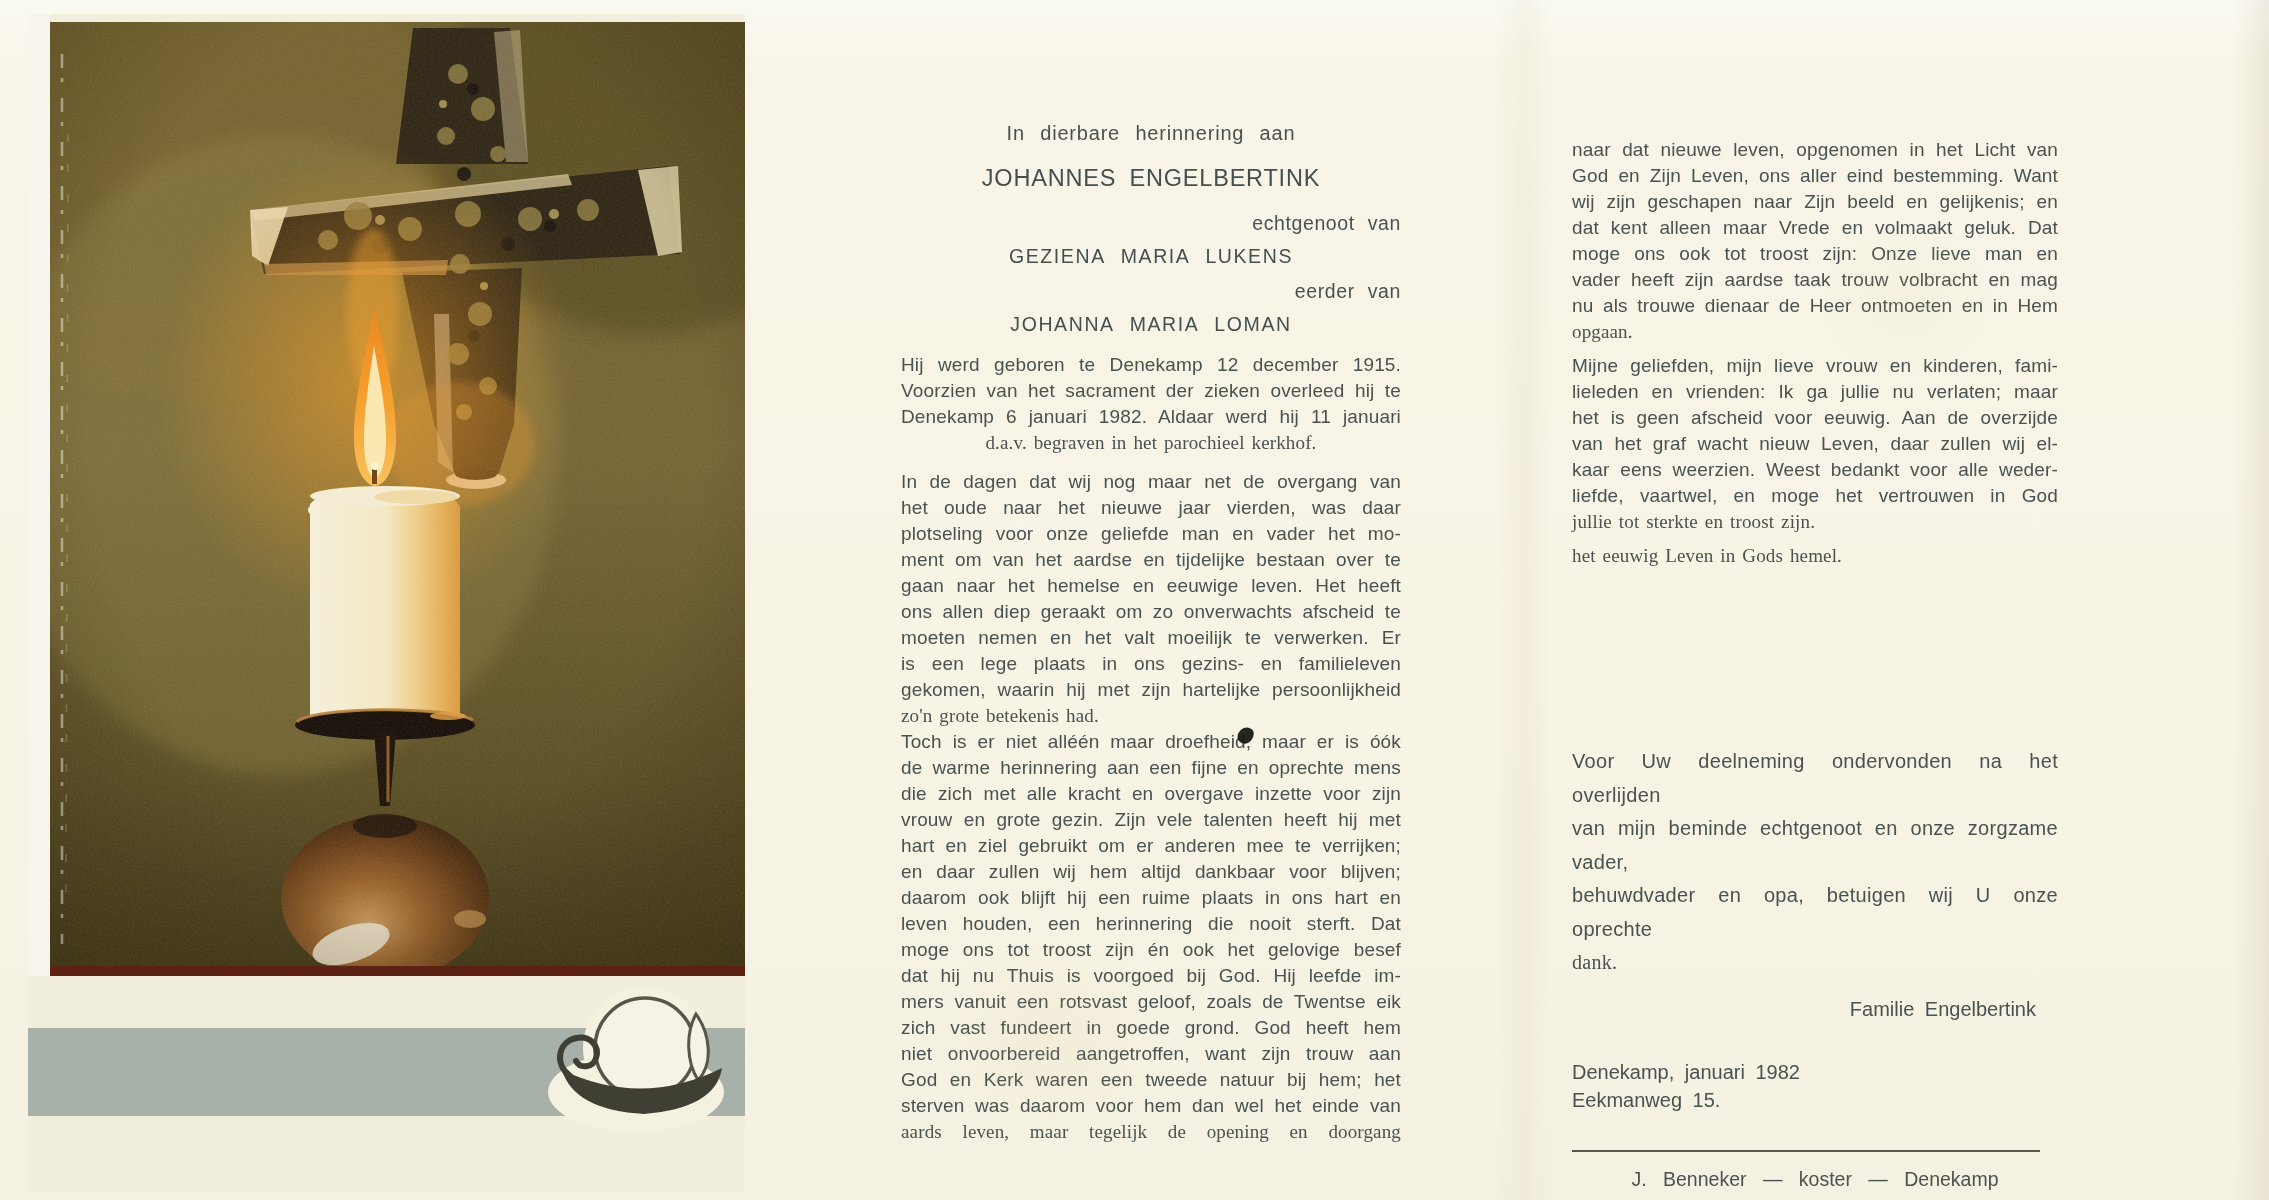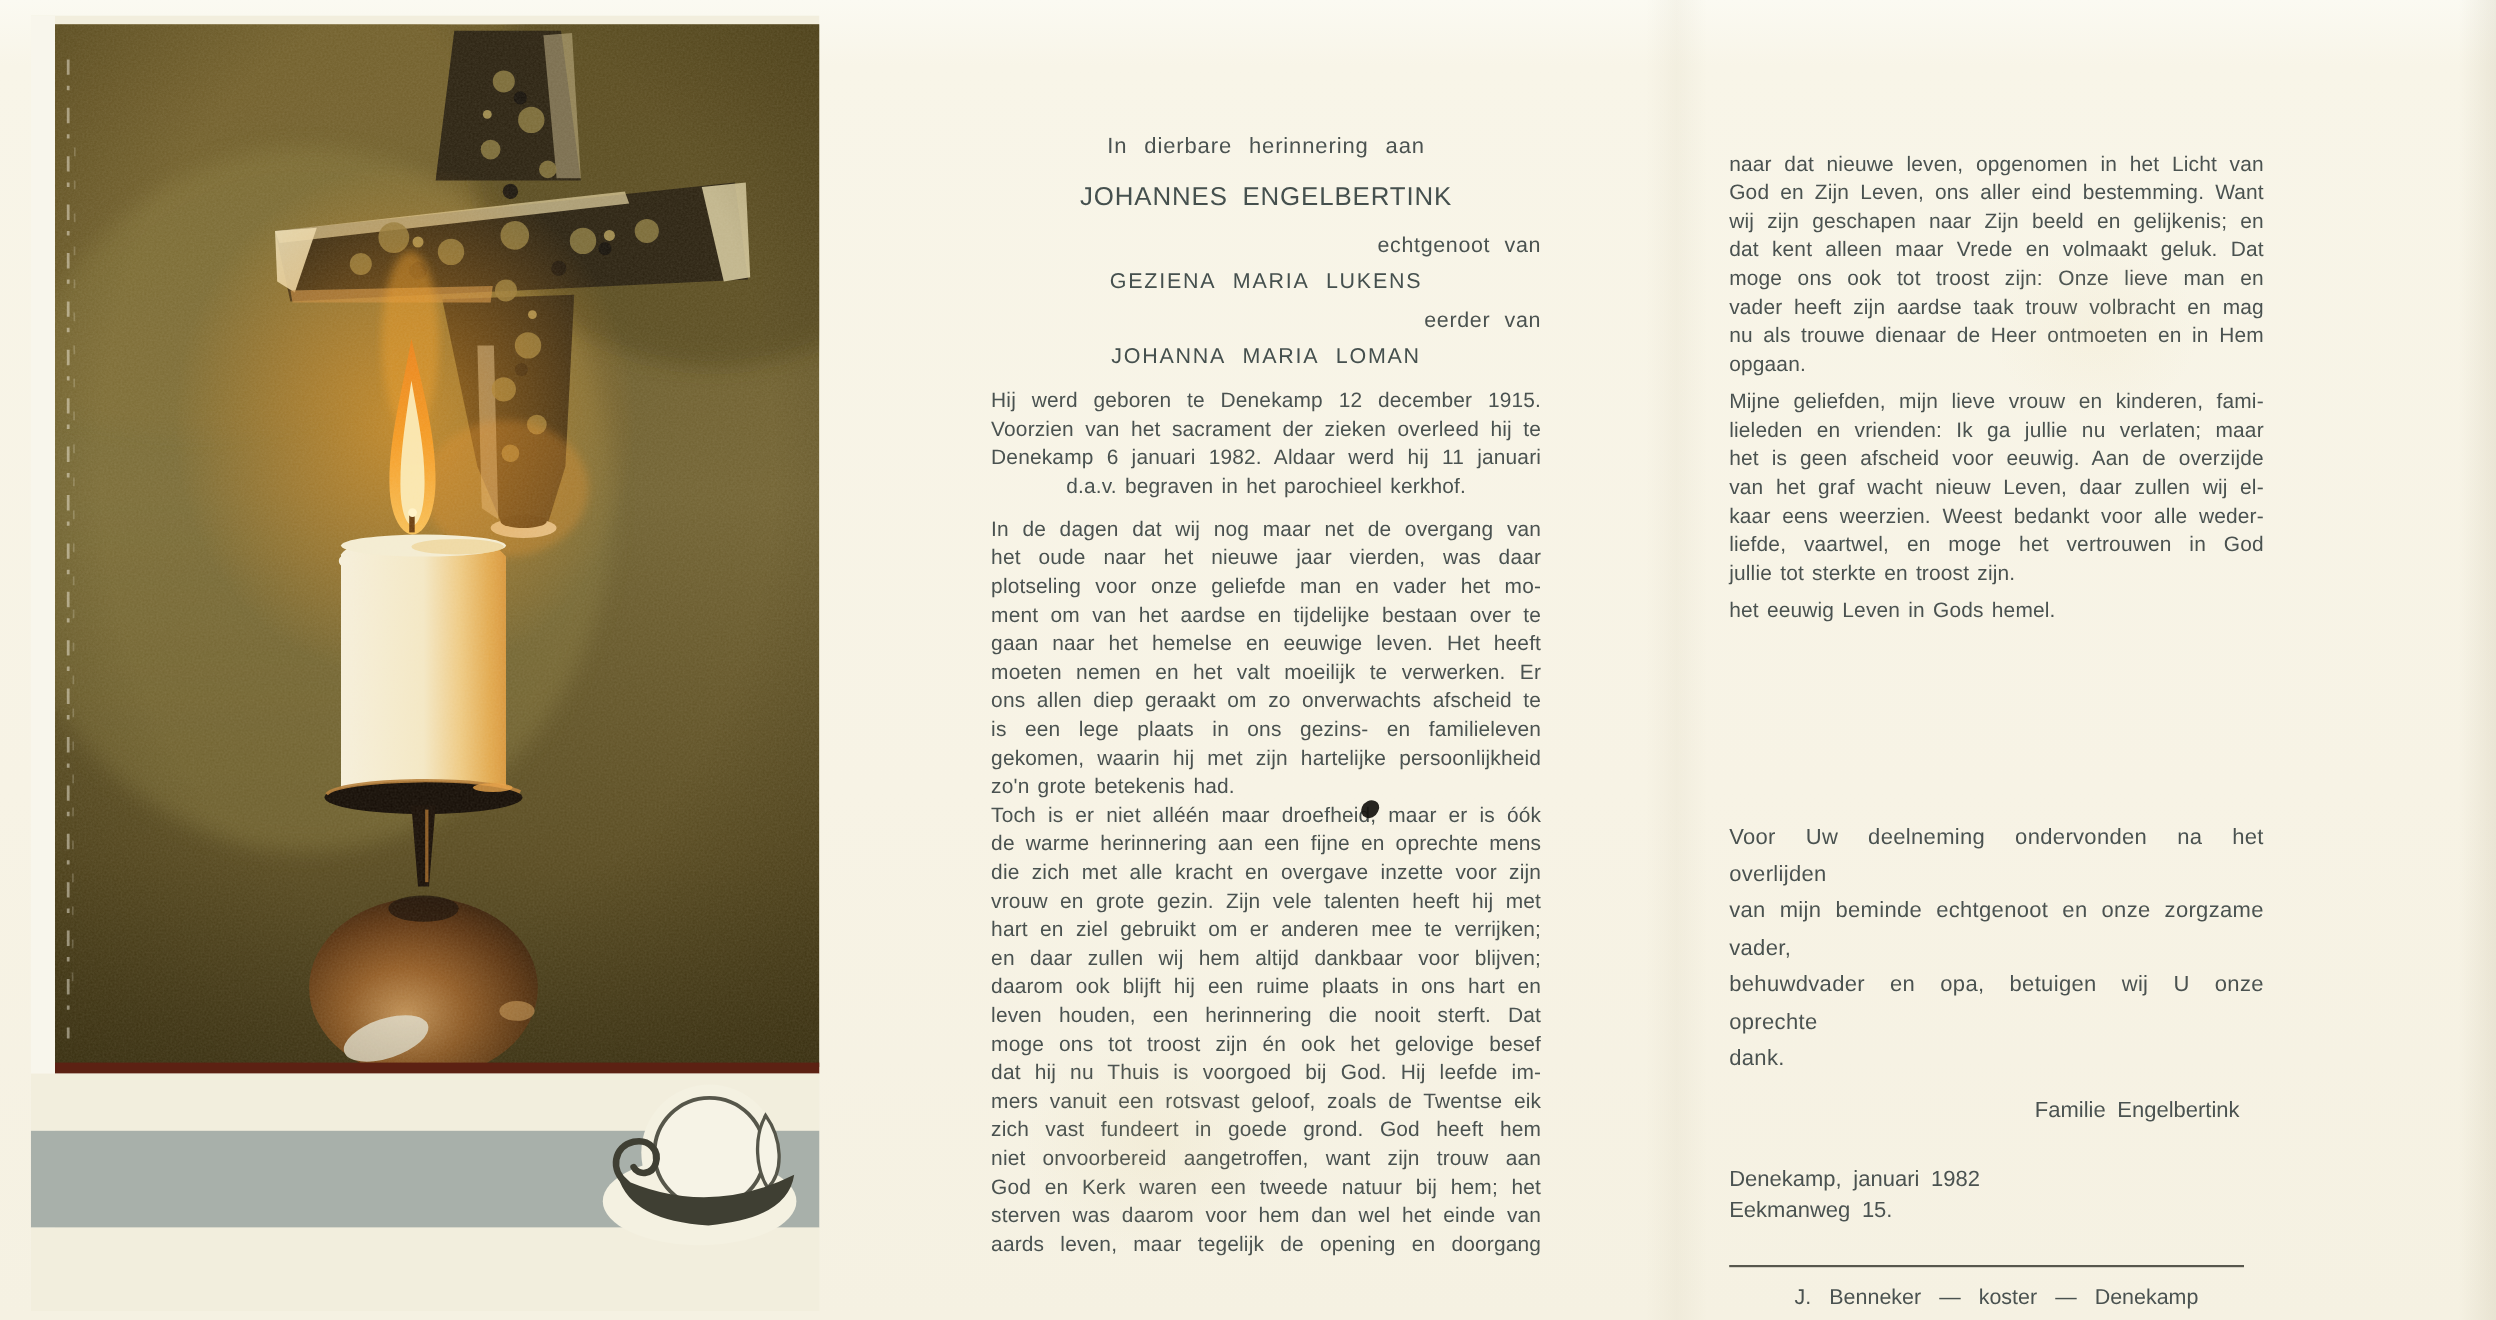--- a/index.html
+++ b/index.html
@@ -19,21 +19,21 @@
   .h-intro{font-size:20px;line-height:26px;text-align:center;word-spacing:9px;letter-spacing:0.8px;}
   .h-name{font-size:23.5px;line-height:32px;margin-top:16px;text-align:center;word-spacing:6px;letter-spacing:0.8px;color:#45504e;}
   .h-rel{font-size:19.5px;line-height:26px;margin-top:16px;text-align:right;word-spacing:7px;letter-spacing:0.6px;}
   .h-rel2{margin-top:8px;}
   .h-sp{font-size:19.5px;line-height:27px;margin-top:7px;text-align:center;word-spacing:9px;letter-spacing:1.6px;color:#45504e;}
   .bodytext{font-size:19px;line-height:26px;word-spacing:2px;letter-spacing:0.15px;}
   .p1{margin-top:14px;}
   .p2{margin-top:13px;}
   .p3{margin-top:0px;}
   .jline{text-align:justify;text-align-last:justify;}
-  .jline.last{text-align-last:left;}
+  .jline.last{text-align-last:left;font-family:Liberation Serif, serif;}
   .center-last .jline.last{text-align-last:center;}
   .justify-all .jline.last{text-align-last:justify;}
   .thanks{margin-top:176px;font-size:20px;line-height:33.5px;word-spacing:4px;letter-spacing:0.3px;}
   .rp-b{margin-top:8px;}
   .rp-c{margin-top:8px;}
   .signature{margin-top:16px;font-size:20px;line-height:26px;text-align:right;padding-right:22px;word-spacing:5px;}
   .placedate{margin-top:36px;font-size:20px;line-height:28px;word-spacing:5px;}
   .rule{margin-top:36px;border-top:2px solid #57574d;width:468px;}
   .colophon{margin-top:14px;font-size:19.5px;line-height:26px;text-align:center;word-spacing:11px;}
   
@@ -226,22 +226,22 @@
         <div class="jline">Voorzien van het sacrament der zieken overleed hij te</div>
         <div class="jline">Denekamp 6 januari 1982. Aldaar werd hij 11 januari</div>
         <div class="jline last">d.a.v. begraven in het parochieel kerkhof.</div>
       </div>
     <div class="bodytext p2">
         <div class="jline">In de dagen dat wij nog maar net de overgang van</div>
         <div class="jline">het oude naar het nieuwe jaar vierden, was daar</div>
         <div class="jline">plotseling voor onze geliefde man en vader het mo-</div>
         <div class="jline">ment om van het aardse en tijdelijke bestaan over te</div>
         <div class="jline">gaan naar het hemelse en eeuwige leven. Het heeft</div>
+        <div class="jline">ons allen diep geraakt om zo onverwachts afscheid te</div>
         <div class="jline">moeten nemen en het valt moeilijk te verwerken. Er</div>
-        <div class="jline">ons allen diep geraakt om zo onverwachts afscheid te</div>
         <div class="jline">is een lege plaats in ons gezins- en familieleven</div>
         <div class="jline">gekomen, waarin hij met zijn hartelijke persoonlijkheid</div>
         <div class="jline last">zo'n grote betekenis had.</div>
       </div>
     <div class="bodytext p3 justify-all">
         <div class="jline">Toch is er niet alléén maar droefheid, maar er is óók</div>
         <div class="jline">de warme herinnering aan een fijne en oprechte mens</div>
         <div class="jline">die zich met alle kracht en overgave inzette voor zijn</div>
         <div class="jline">vrouw en grote gezin. Zijn vele talenten heeft hij met</div>
         <div class="jline">hart en ziel gebruikt om er anderen mee te verrijken;</div>

